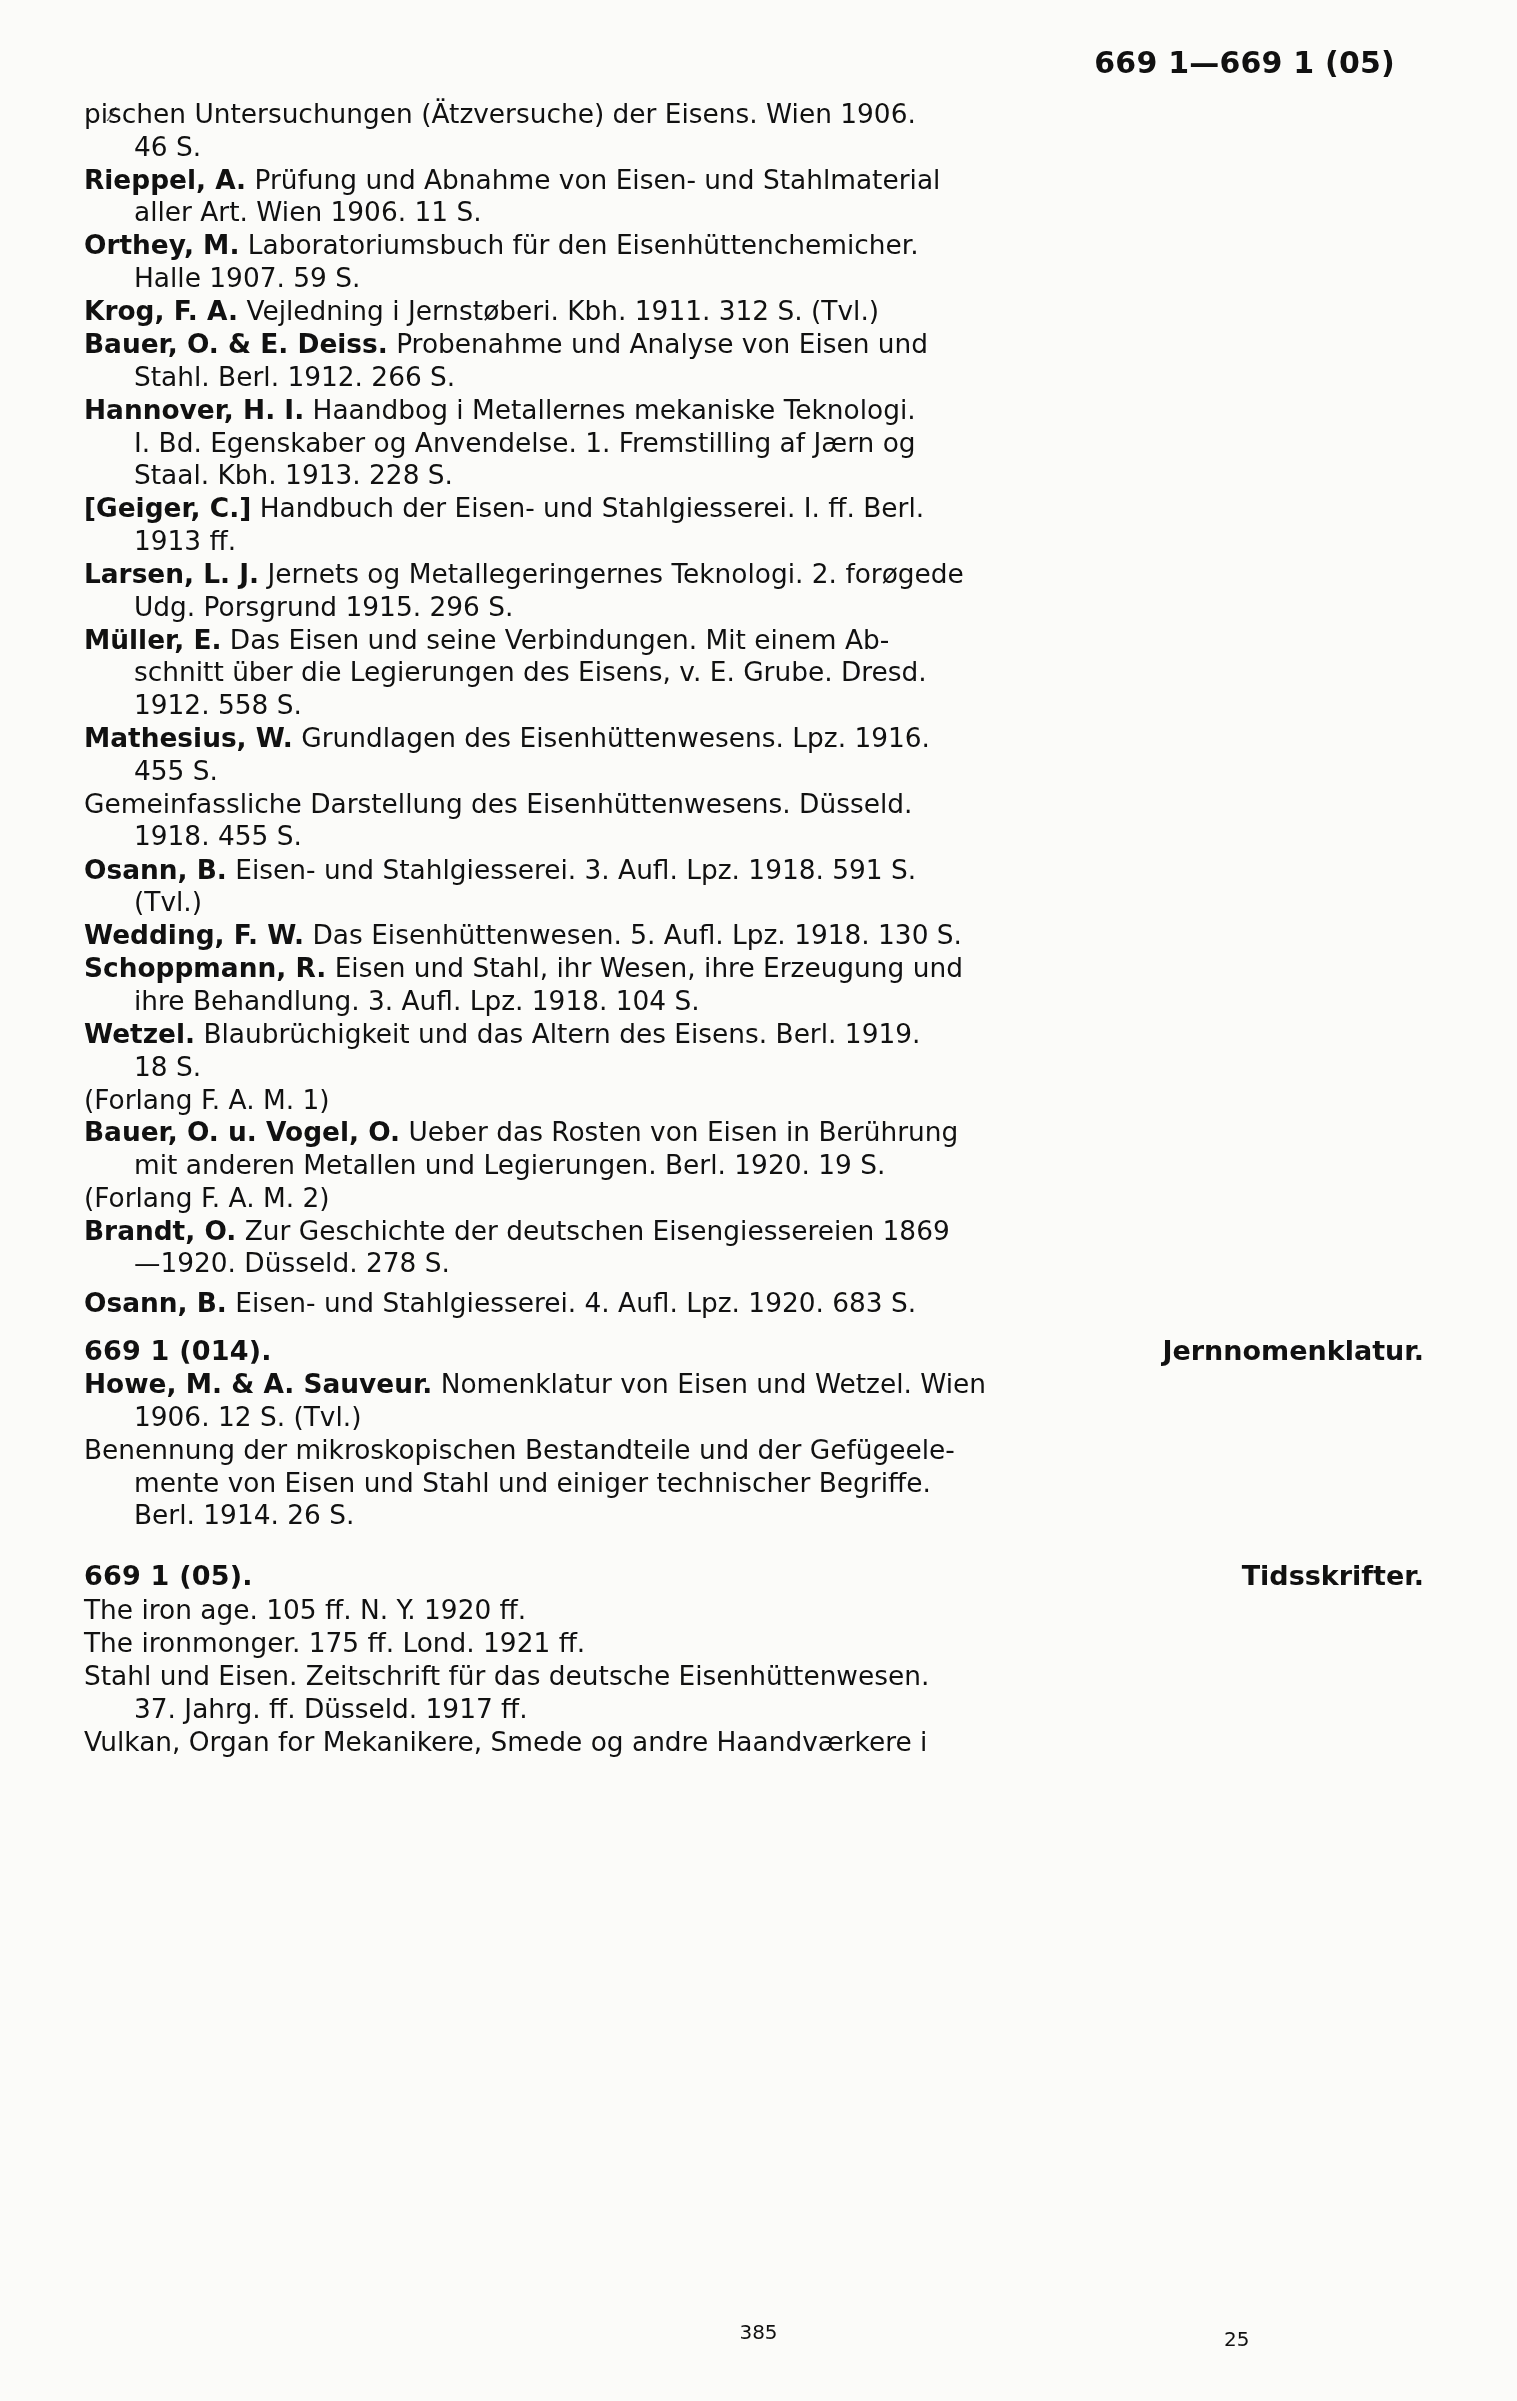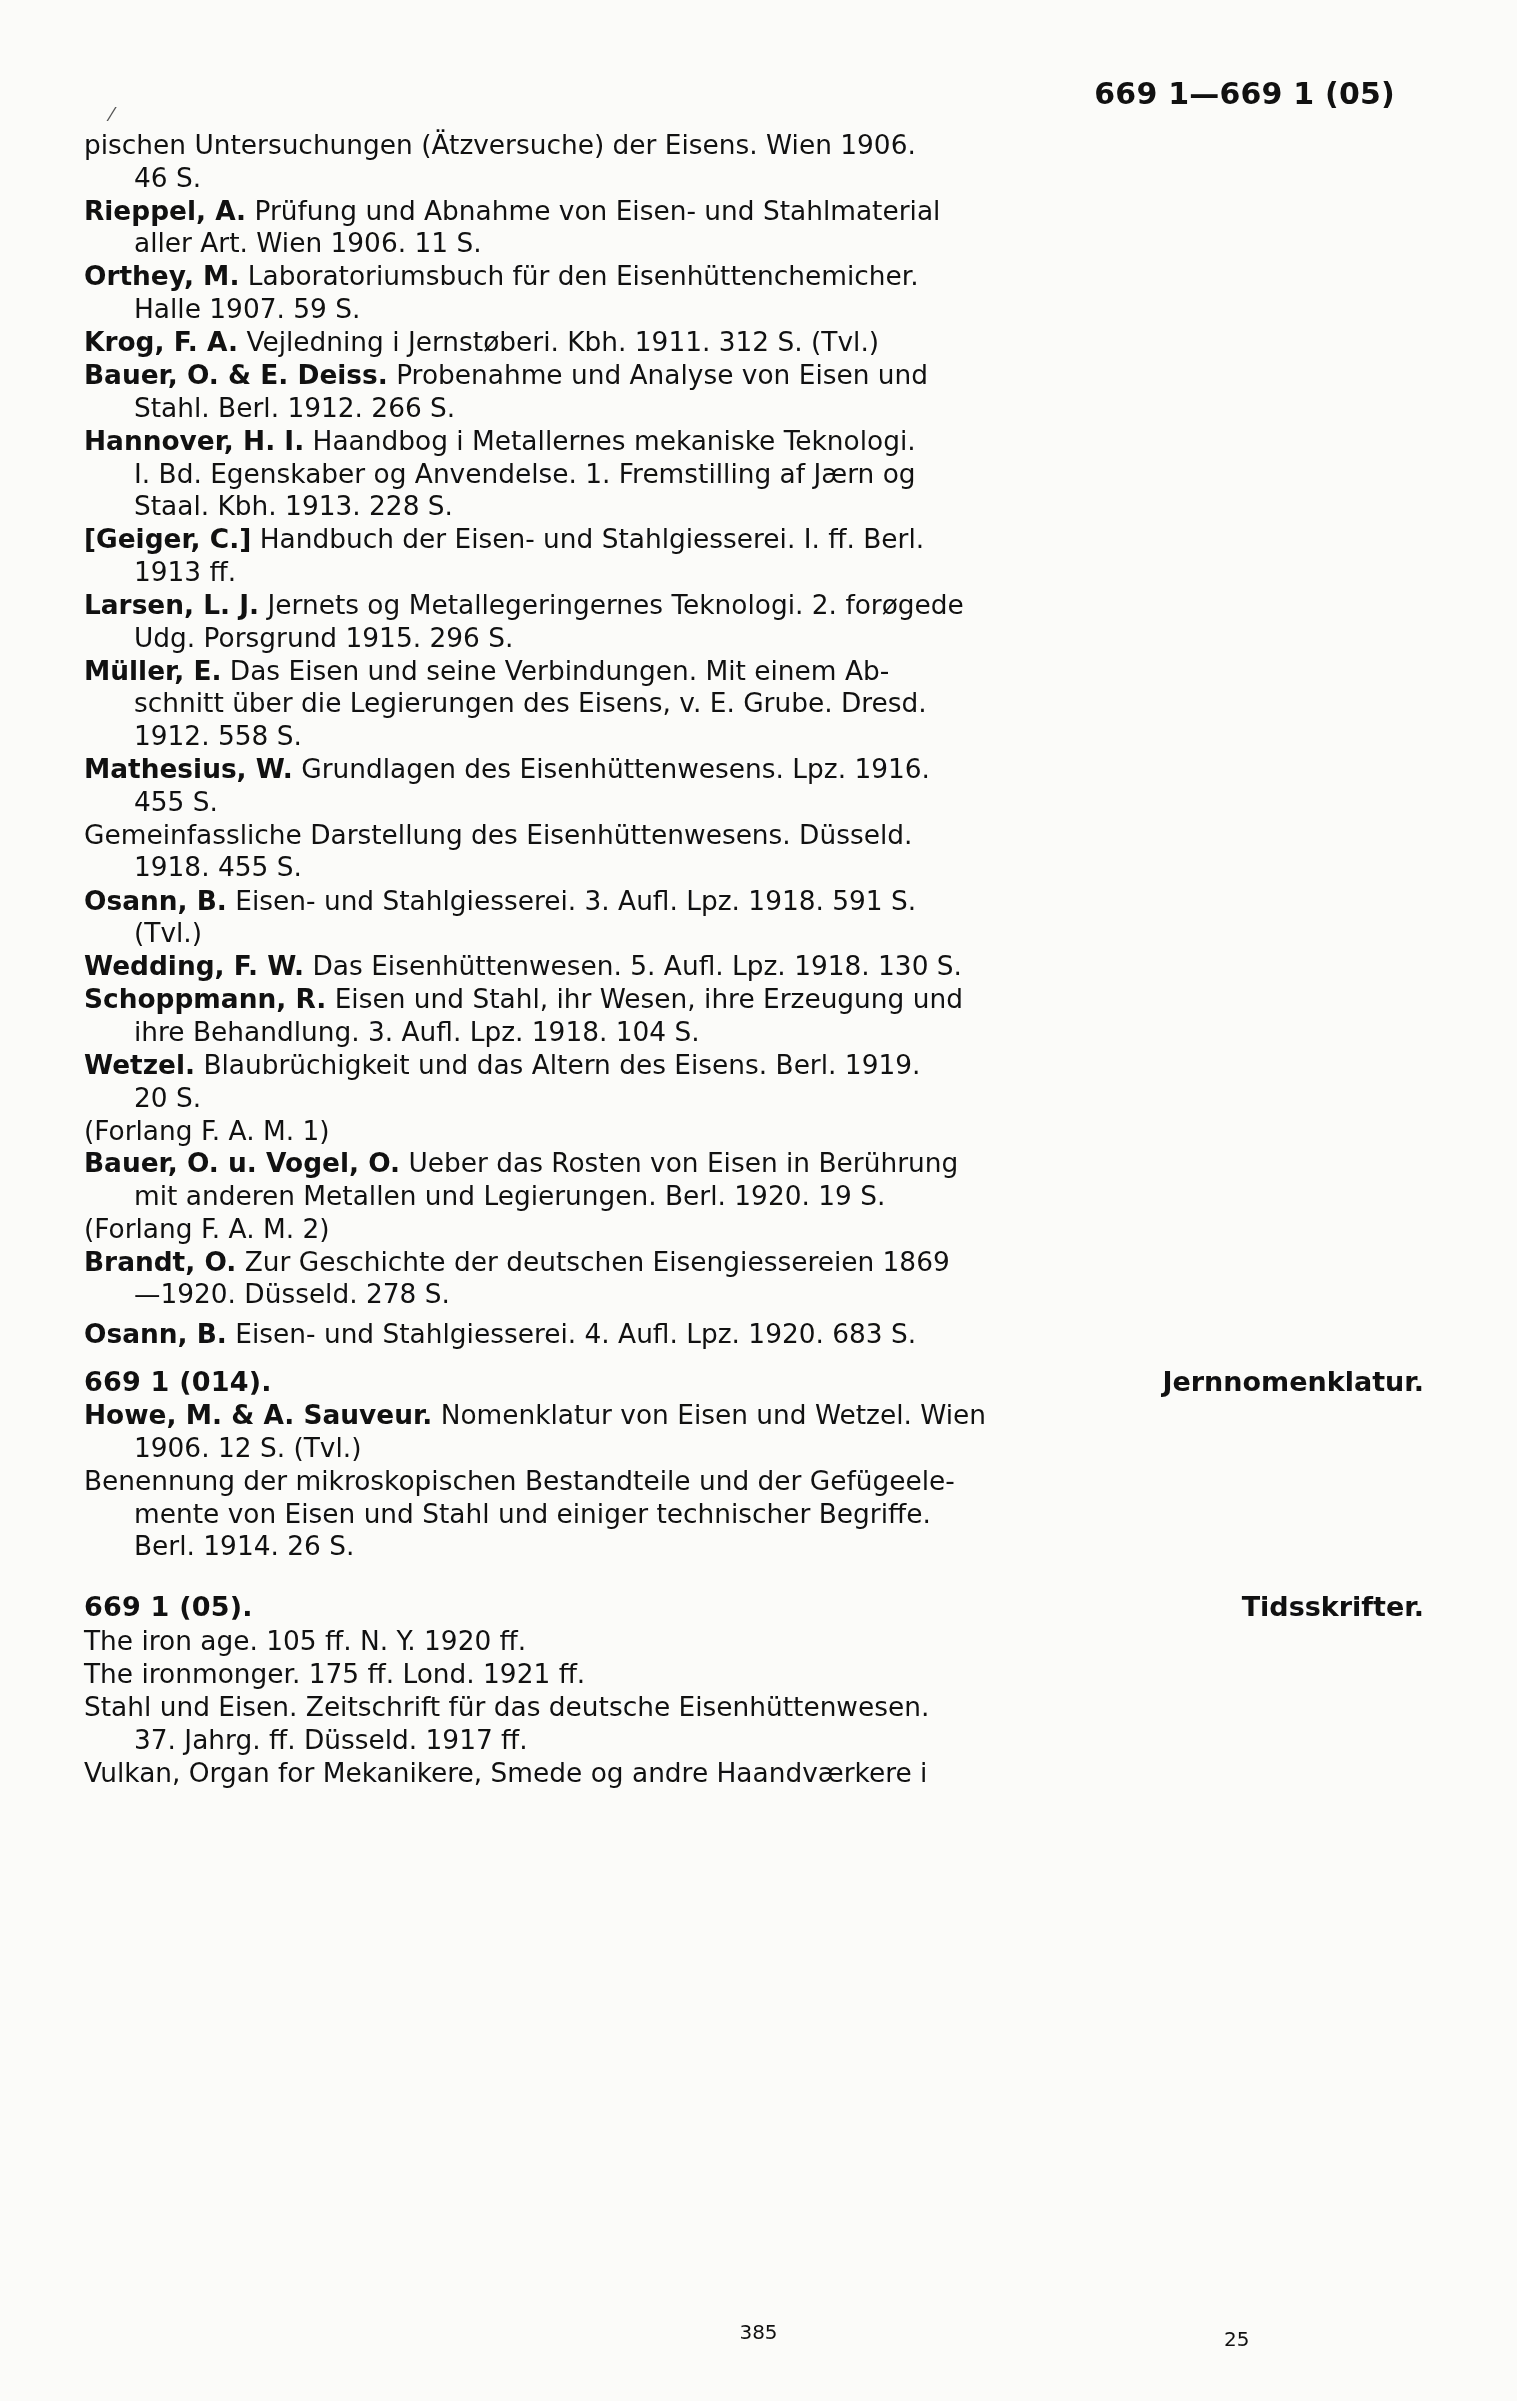--- a/index.html
+++ b/index.html
@@ -18,21 +18,21 @@
   .page {
     position: absolute;
     top: 0; left: 0;
     width: 1517px;
     height: 2496px;
     background: #fbfbf9;
   }
   .content {
     position: absolute;
     left: 84px;
-    top: 76px;
+    top: 45px;
     width: 1340px;
   }
   .running-head {
     text-align: right;
     font-weight: bold;
     font-size: 30px;
     letter-spacing: 0.2px;
     padding-right: 29px;
     margin-bottom: 18px;
   }
@@ -179,21 +179,21 @@
 
       <div class="entry">
         <b class="first">Schoppmann, R.</b>
         <span>Eisen und Stahl, ihr Wesen, ihre Erzeugung und</span><br>
         <span>ihre Behandlung. 3. Aufl. Lpz. 1918. 104 S.</span>
       </div>
 
       <div class="entry">
         <b class="first">Wetzel.</b>
         <span>Blaubrüchigkeit und das Altern des Eisens. Berl. 1919.</span><br>
-        <span>20 S.</span>
+        <span>18 S.</span>
       </div>
       <div class="right-line">(Forlang F. A. M. 1)</div>
 
       <div class="entry">
         <b class="first">Bauer, O. u. Vogel, O.</b>
         <span>Ueber das Rosten von Eisen in Berührung</span><br>
         <span>mit anderen Metallen und Legierungen. Berl. 1920. 19 S.</span>
       </div>
       <div class="right-line">(Forlang F. A. M. 2)</div>
 

